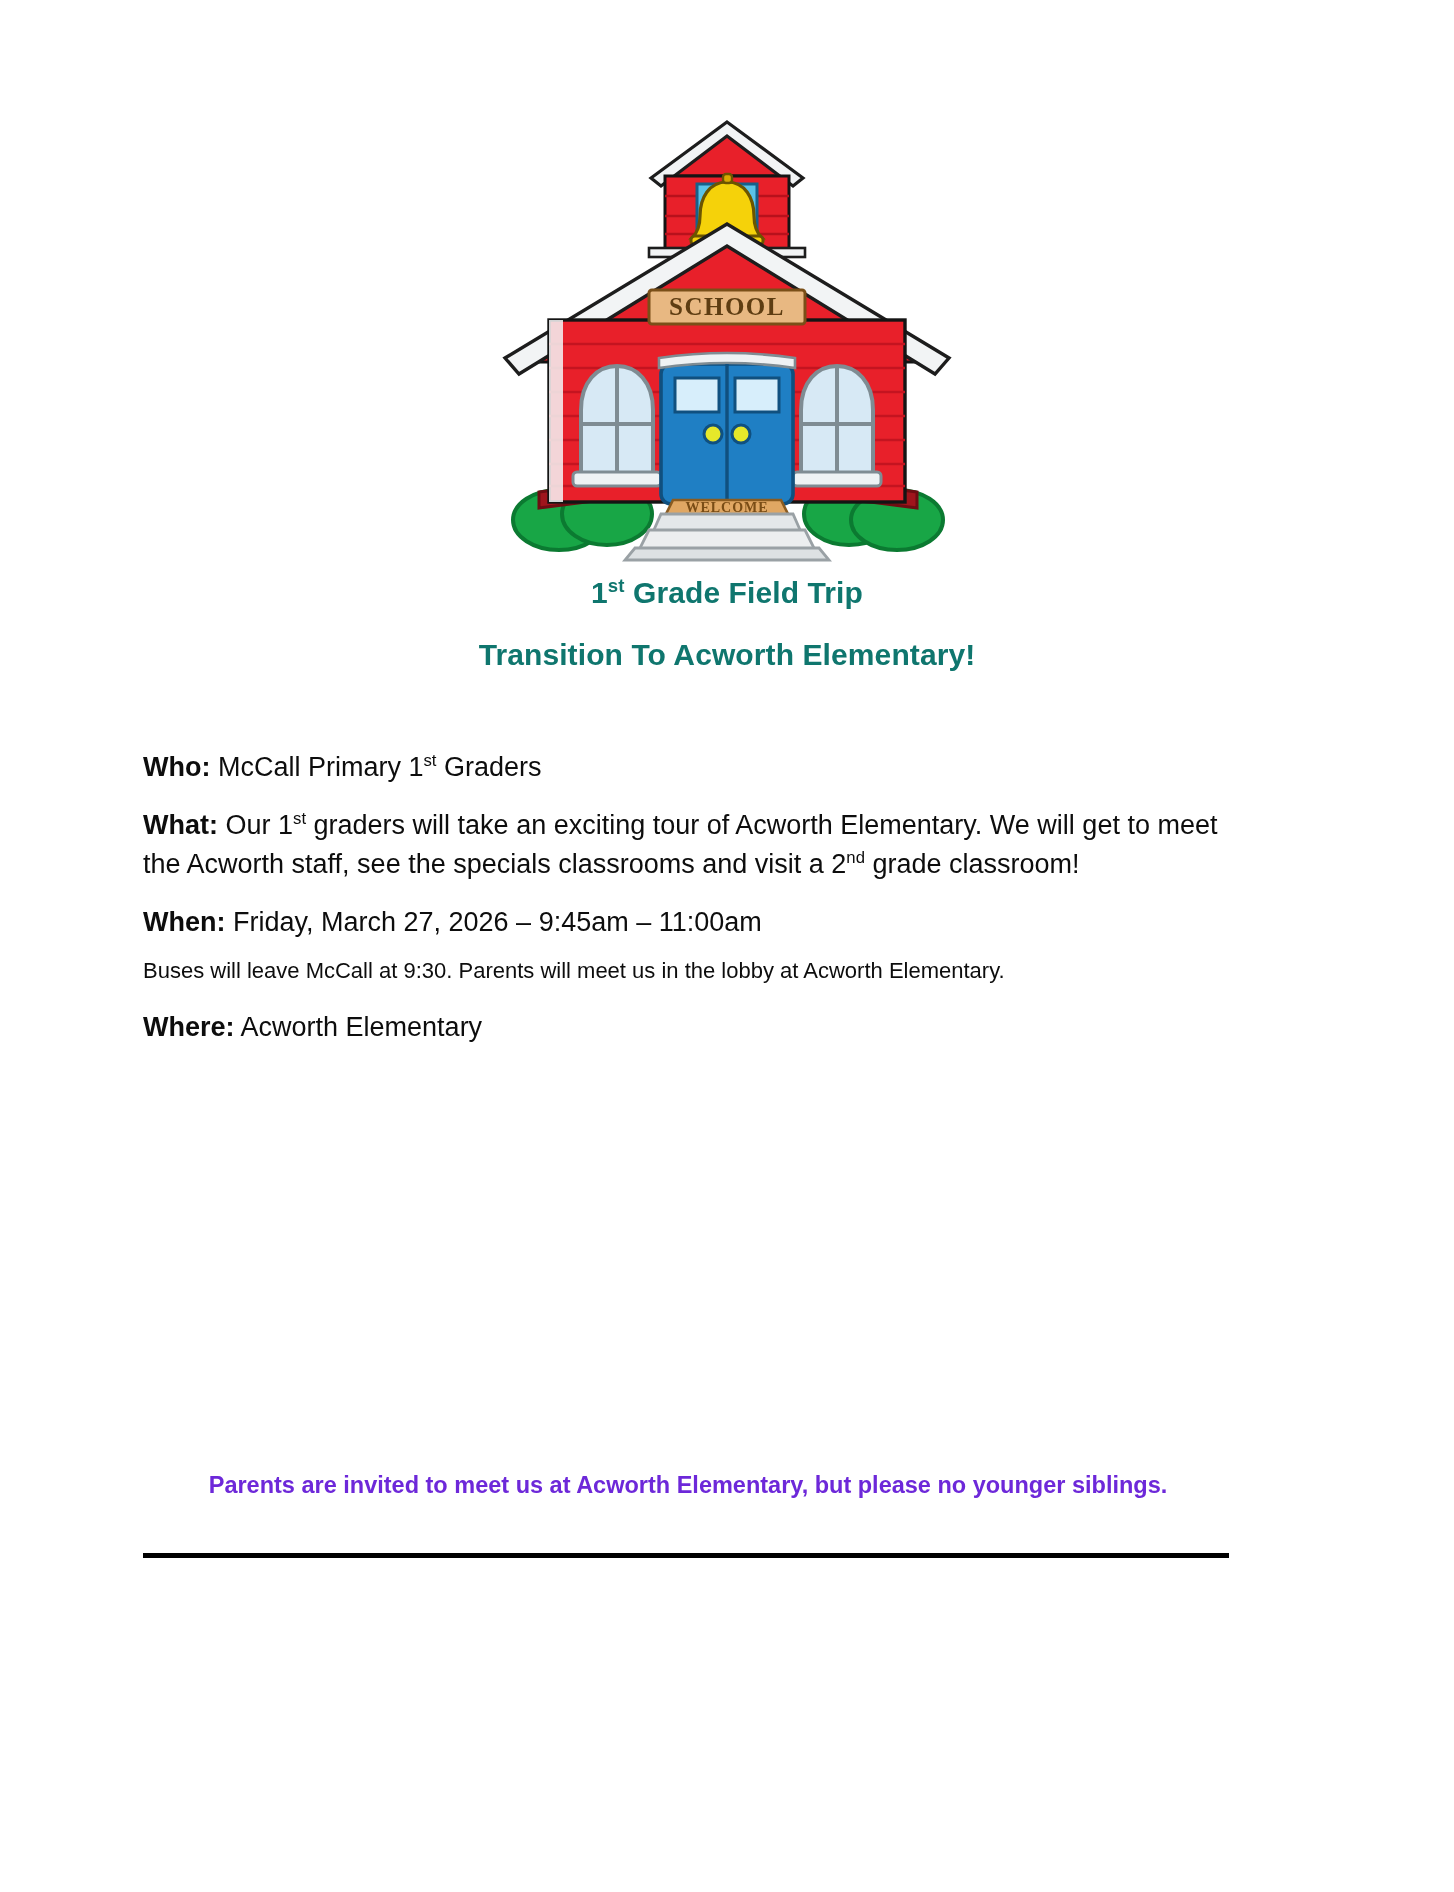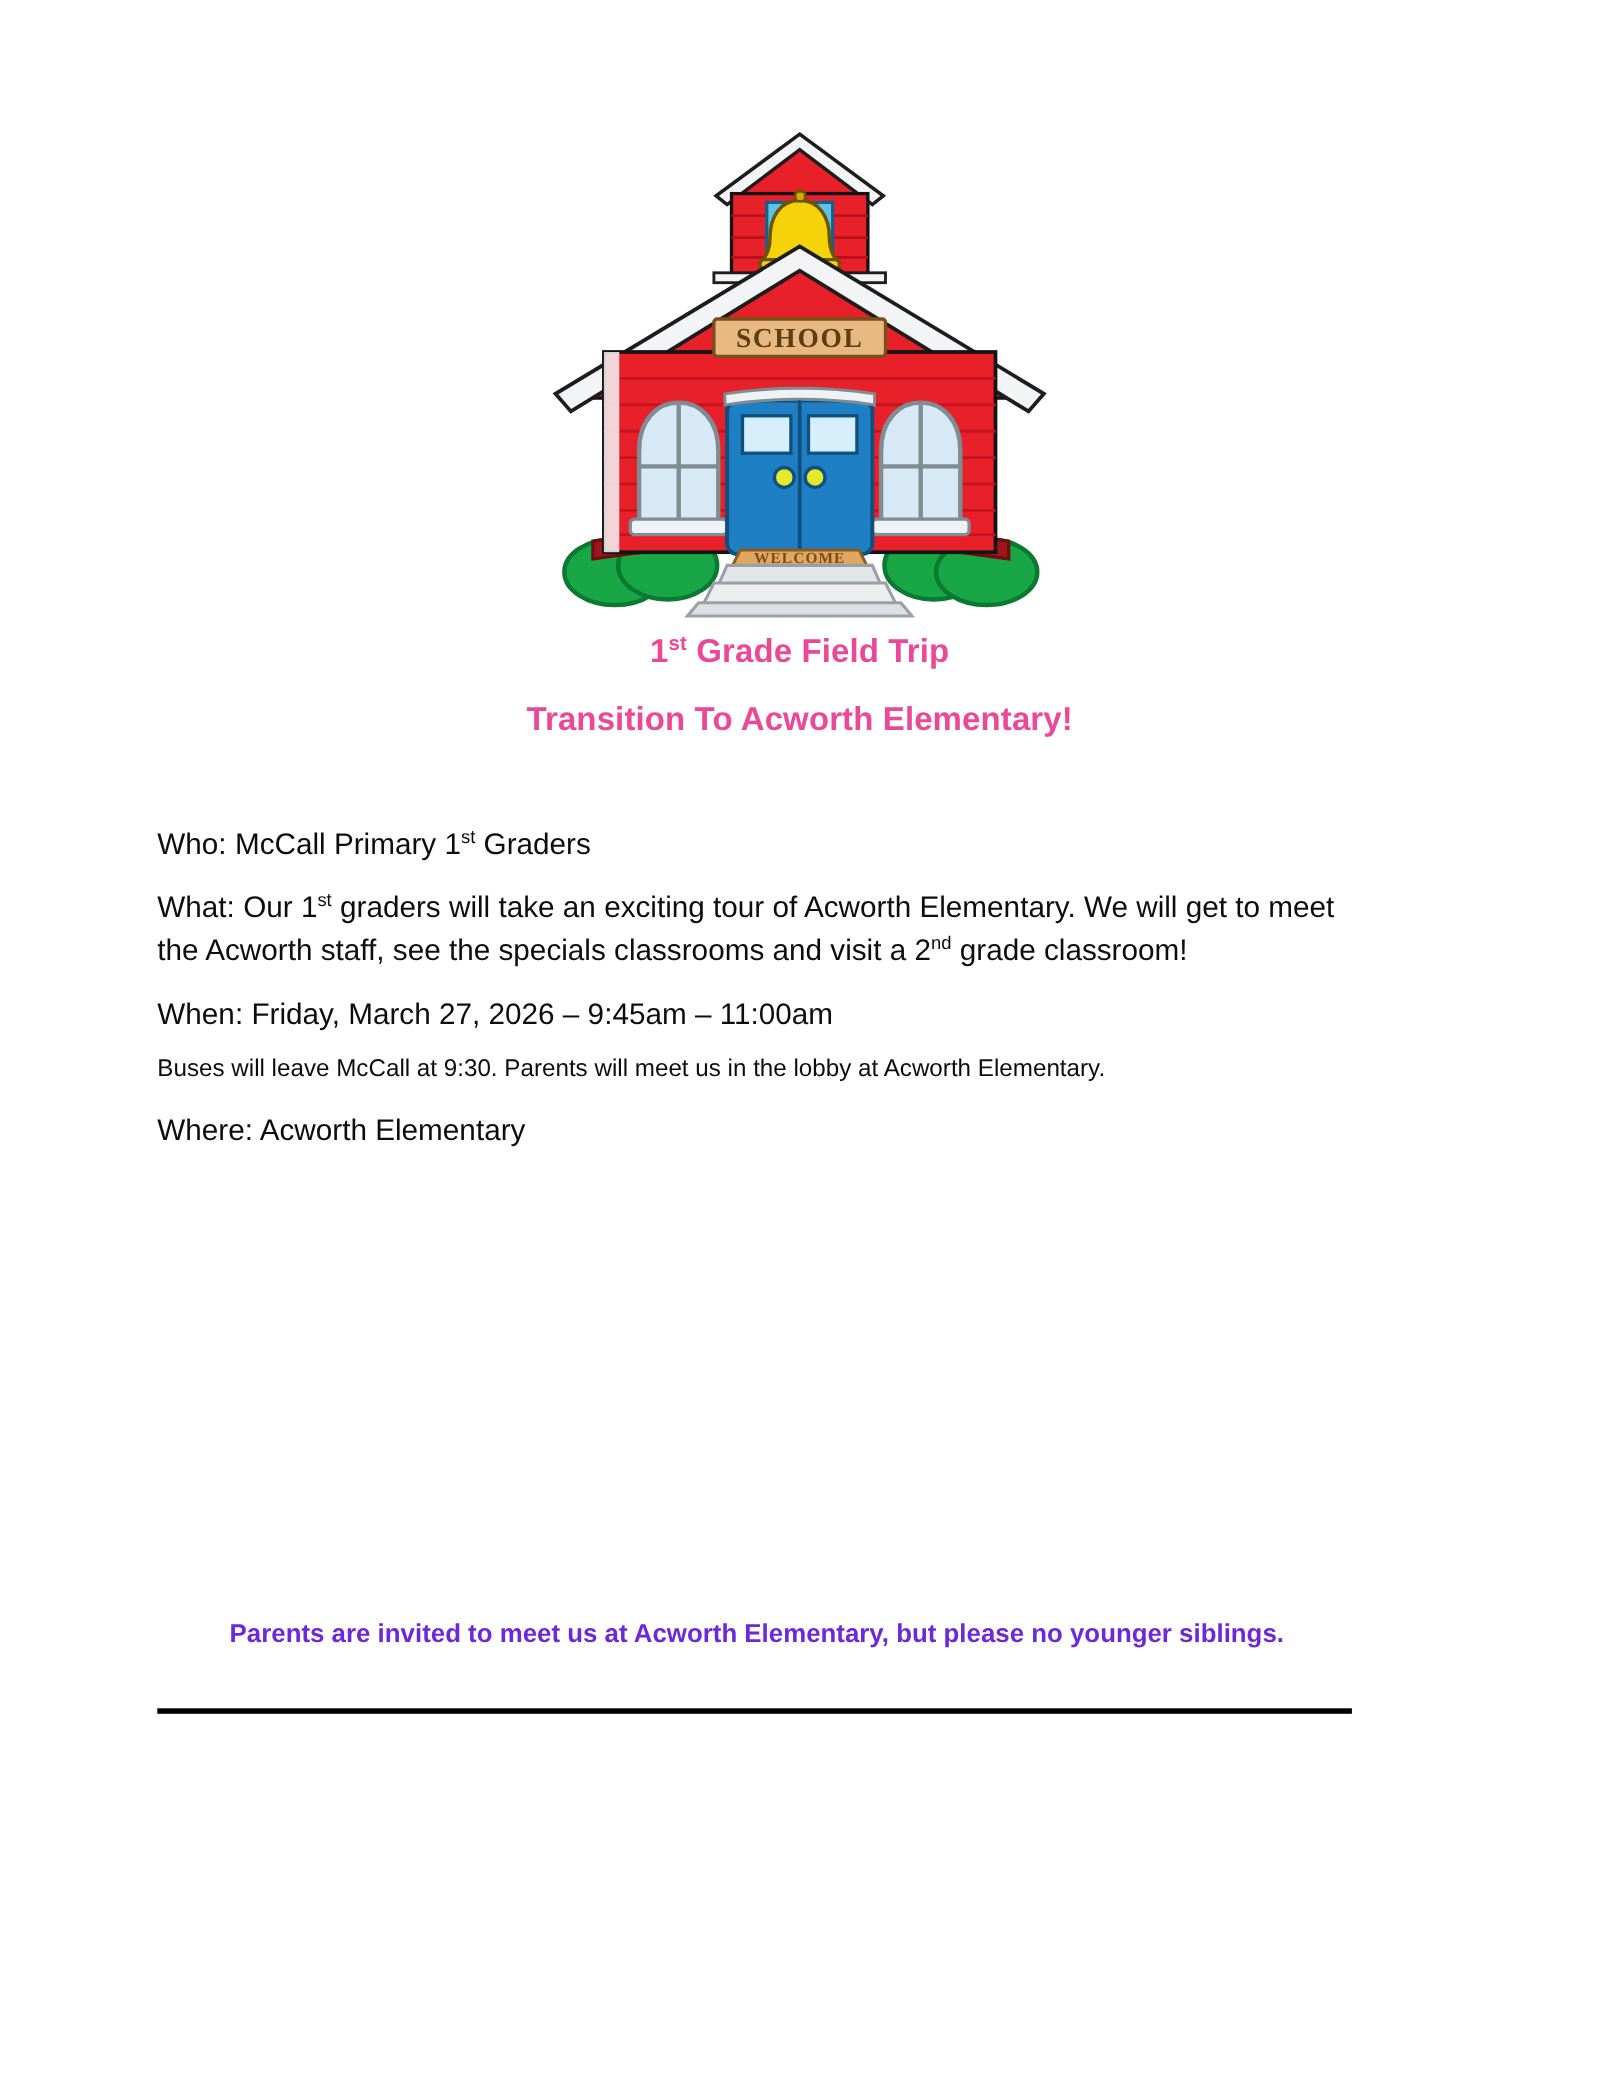--- a/index.html
+++ b/index.html
@@ -42,21 +42,21 @@
     position: absolute;
     left: 0;
     top: 578px;
     width: 1454px;
     text-align: center;
   }
   .title-line {
     font-weight: bold;
     font-size: 30px;
     letter-spacing: 0.1px;
-    color: #ec4899;
+    color: #0f766e;
     line-height: 1.0;
   }
   .title-line.one { font-size: 30px; margin-bottom: 32px; }
   .title-line.two { font-size: 30px; }
   sup {
     font-size: 0.62em;
     vertical-align: super;
     line-height: 0;
   }
 
@@ -67,21 +67,21 @@
     top: 748px;
     width: 1090px;
   }
   .detail-row {
     font-size: 27px;
     line-height: 1.42;
     color: #0d0d0d;
     margin-bottom: 20px;
   }
   .detail-row .lbl {
-    font-weight: normal;
+    font-weight: bold;
   }
   .note {
     font-size: 22px;
     line-height: 1.3;
     color: #0d0d0d;
     margin-top: -4px;
     margin-bottom: 22px;
   }
 
   

